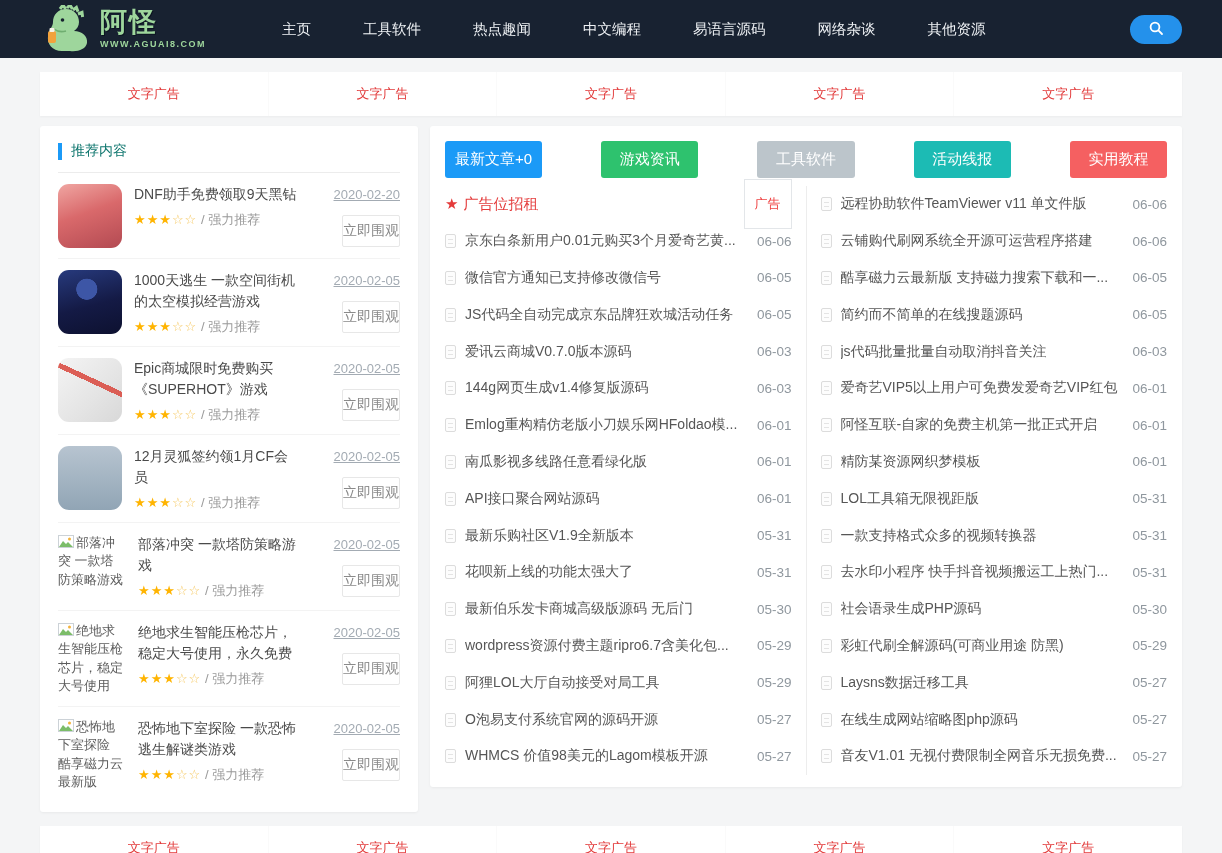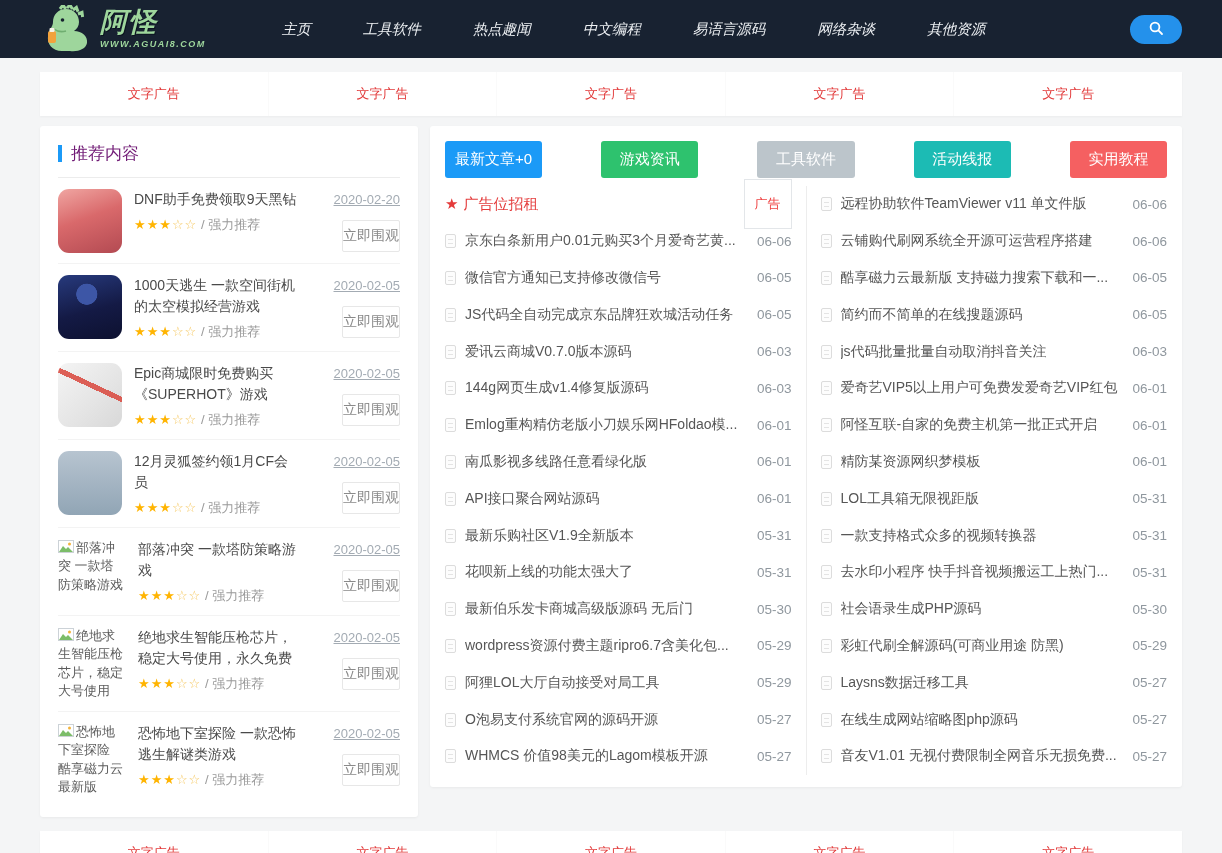--- a/index.html
+++ b/index.html
@@ -7,21 +7,21 @@
   body {
     background:#f4f5f6;
     font-family:"Liberation Sans","DejaVu Sans",sans-serif;
     color:#555;
     min-height:853px;
   }
   .container { width:1142px; margin:0 auto; }
 
   
   .topnav { height:58px; background:#182231; }
-  .topnav .container { height:100%; display:flex; align-items:center;font-style:italic; }
+  .topnav .container { height:100%; display:flex; align-items:center; }
   .brand { display:flex; align-items:flex-end; cursor:pointer; }
   .brand svg { display:block; }
   .brand-text { margin-left:4px; line-height:1; padding-bottom:4px; }
   .brand-title { font-size:27px; font-weight:bold; color:#9ed69c; letter-spacing:2px; text-shadow:1px 1px 0 #0c1420; }
   .brand-sub { font-size:9px; color:#9ed69c; letter-spacing:1.5px; margin-top:4px; font-weight:bold; }
   .navlinks { display:flex; margin-left:50px; }
   .navlinks a { color:#eef1f4; font-size:14.5px; text-decoration:none; padding:10px 26px; white-space:nowrap; }
   .search-pill { margin-left:auto; width:52px; height:29px; border-radius:15px; background:#2491eb; border:none;
                  display:flex; align-items:center; justify-content:center; cursor:pointer; }
 
@@ -33,21 +33,21 @@
   .ad-slot + .ad-slot { border-left:1px solid #fafafa; }
 
   
   .content { display:flex; align-items:flex-start; margin-top:10px; }
   .panel { background:#fff; box-shadow:0 1px 3px rgba(0,0,0,.05); border-radius:3px; }
 
   
   .sidebar { width:378px; padding:16px 18px 10px 18px; margin-right:12px; flex:none; }
   .sb-head { display:flex; align-items:center; padding-bottom:12px; border-bottom:1px solid #ececec; }
   .sb-bar { width:4px; height:17px; background:#1b9af7; margin-right:9px; }
-  .sb-title { font-size:17px; color:#701a75; }
+  .sb-title { font-size:14px; color:#0f766e; }
   .sb-item { display:flex; padding:11px 0 10px 0; border-bottom:1px solid #f3f3f3; }
   .sb-item:last-child { border-bottom:none; }
   .thumb { width:64px; height:64px; border-radius:11px; flex:none; cursor:pointer; }
   .th1 { background:linear-gradient(160deg,#f0a6a2 0%,#d9696b 45%,#b34a52 100%); }
   .th2 { background:radial-gradient(circle at 45% 30%, #3d56a6 0 18%, transparent 19%), linear-gradient(165deg,#273a7d 0%,#141a45 55%,#0d1130 100%); }
   .th3 { background:linear-gradient(25deg, rgba(0,0,0,0) 58%, rgba(217,70,60,.85) 58% 64%, rgba(0,0,0,0) 64%),
                     linear-gradient(135deg,#f4f4f4 0%,#e4e4e4 60%,#d8d8d8 100%); }
   .th4 { background:linear-gradient(180deg,#b7c4d0 0%,#91a5b5 100%); }
   .thumb.broken { background:none; border-radius:0; height:auto; width:68px; max-height:74px; overflow:hidden;
                   font-size:13px; color:#5c5c5c; line-height:1.42; cursor:pointer; }

